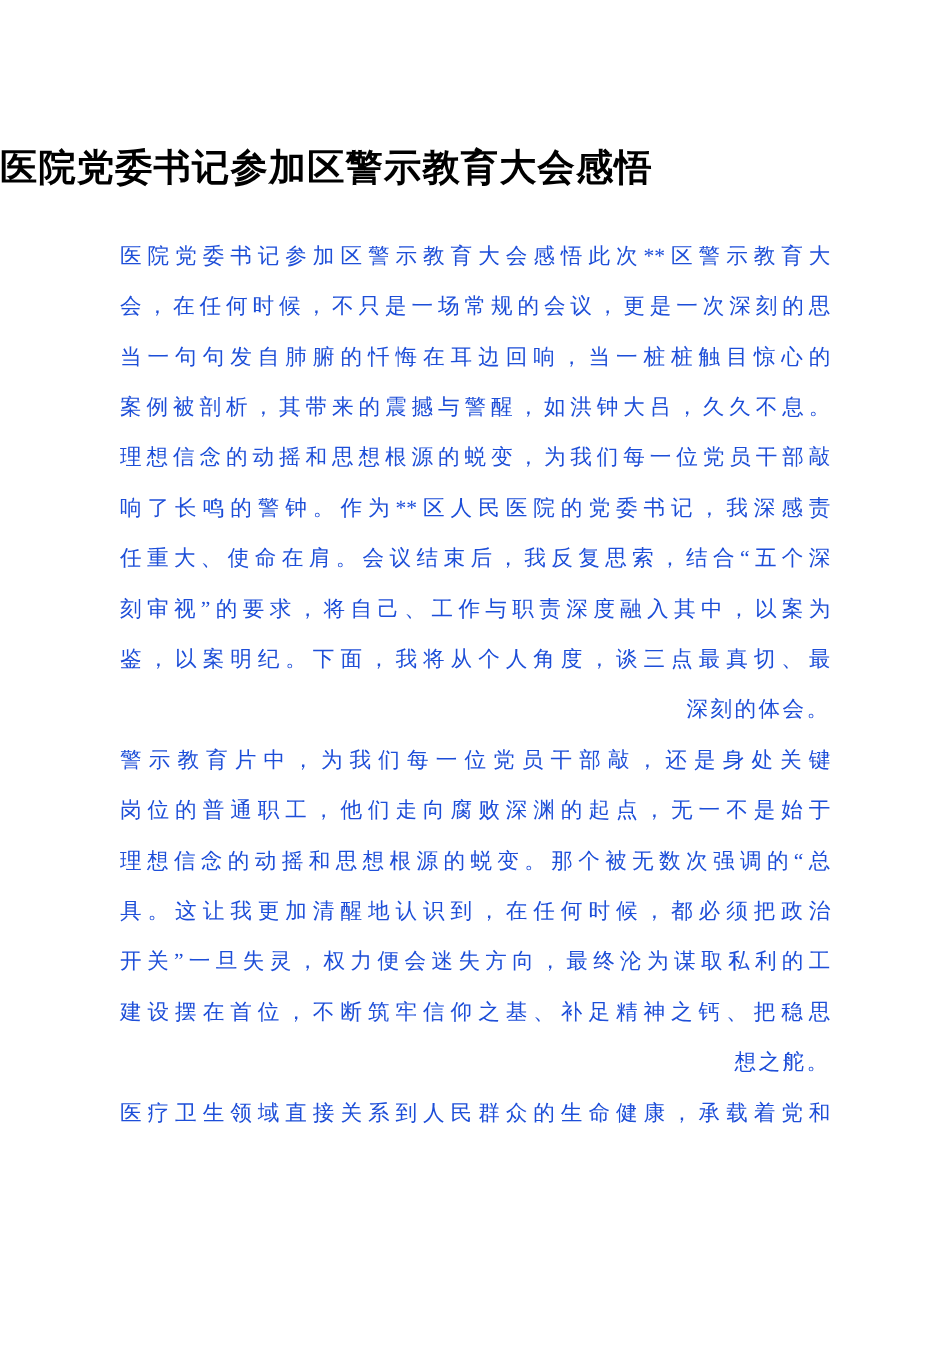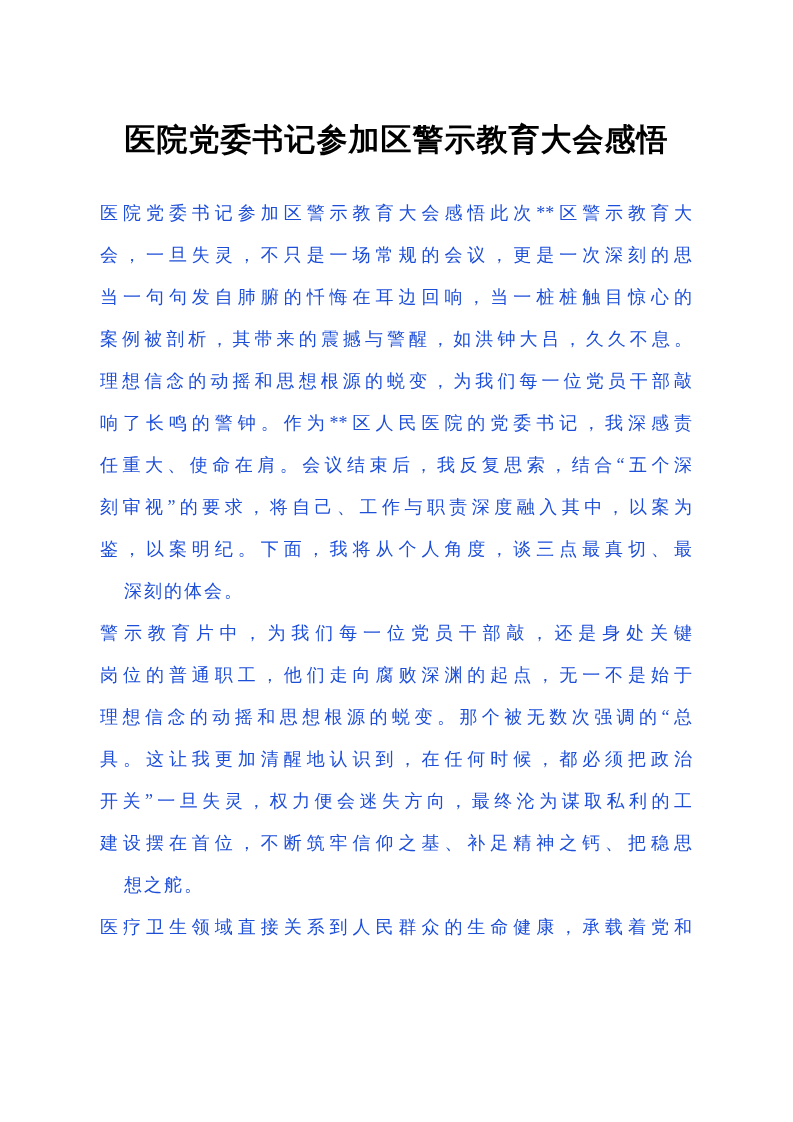--- a/index.html
+++ b/index.html
@@ -13,21 +13,21 @@
     height: 1122px;
     background: #ffffff;
     overflow: hidden;
   }
   .doc-title {
     position: absolute;
     top: 118px;
     left: 0;
     width: 100%;
     margin: 0;
-    text-align: center;
+    text-align: left;
     font-family: "Liberation Sans", sans-serif;
     font-weight: 700;
     font-size: 31px;
     line-height: 44px;
     color: #000000;
     letter-spacing: 1px;
   }
   .doc-body {
     position: absolute;
     top: 192px;
@@ -41,34 +41,33 @@
     height: 42px;
     line-height: 42px;
   }
   
   .line.j {
     text-align: justify;
     text-align-last: justify;
   }
   
   .line.l {
-    text-align: left;
+    text-align: right;
     letter-spacing: 2px;
-    margin-left: 24px;
   }
 </style>
 </head>
 <body>
 
 <div class="page">
   <h1 class="doc-title">医院党委书记参加区警示教育大会感悟</h1>
   <div class="doc-body">
       <div class="block body">
         <div class="line j">医院党委书记参加区警示教育大会感悟此次**区警示教育大</div>
-        <div class="line j">会，一旦失灵，不只是一场常规的会议，更是一次深刻的思</div>
+        <div class="line j">会，在任何时候，不只是一场常规的会议，更是一次深刻的思</div>
         <div class="line j">当一句句发自肺腑的忏悔在耳边回响，当一桩桩触目惊心的</div>
         <div class="line j">案例被剖析，其带来的震撼与警醒，如洪钟大吕，久久不息。</div>
         <div class="line j">理想信念的动摇和思想根源的蜕变，为我们每一位党员干部敲</div>
         <div class="line j">响了长鸣的警钟。作为**区人民医院的党委书记，我深感责</div>
         <div class="line j">任重大、使命在肩。会议结束后，我反复思索，结合“五个深</div>
         <div class="line j">刻审视”的要求，将自己、工作与职责深度融入其中，以案为</div>
         <div class="line j">鉴，以案明纪。下面，我将从个人角度，谈三点最真切、最</div>
         <div class="line l">深刻的体会。</div>
       </div>
       <div class="block body">

